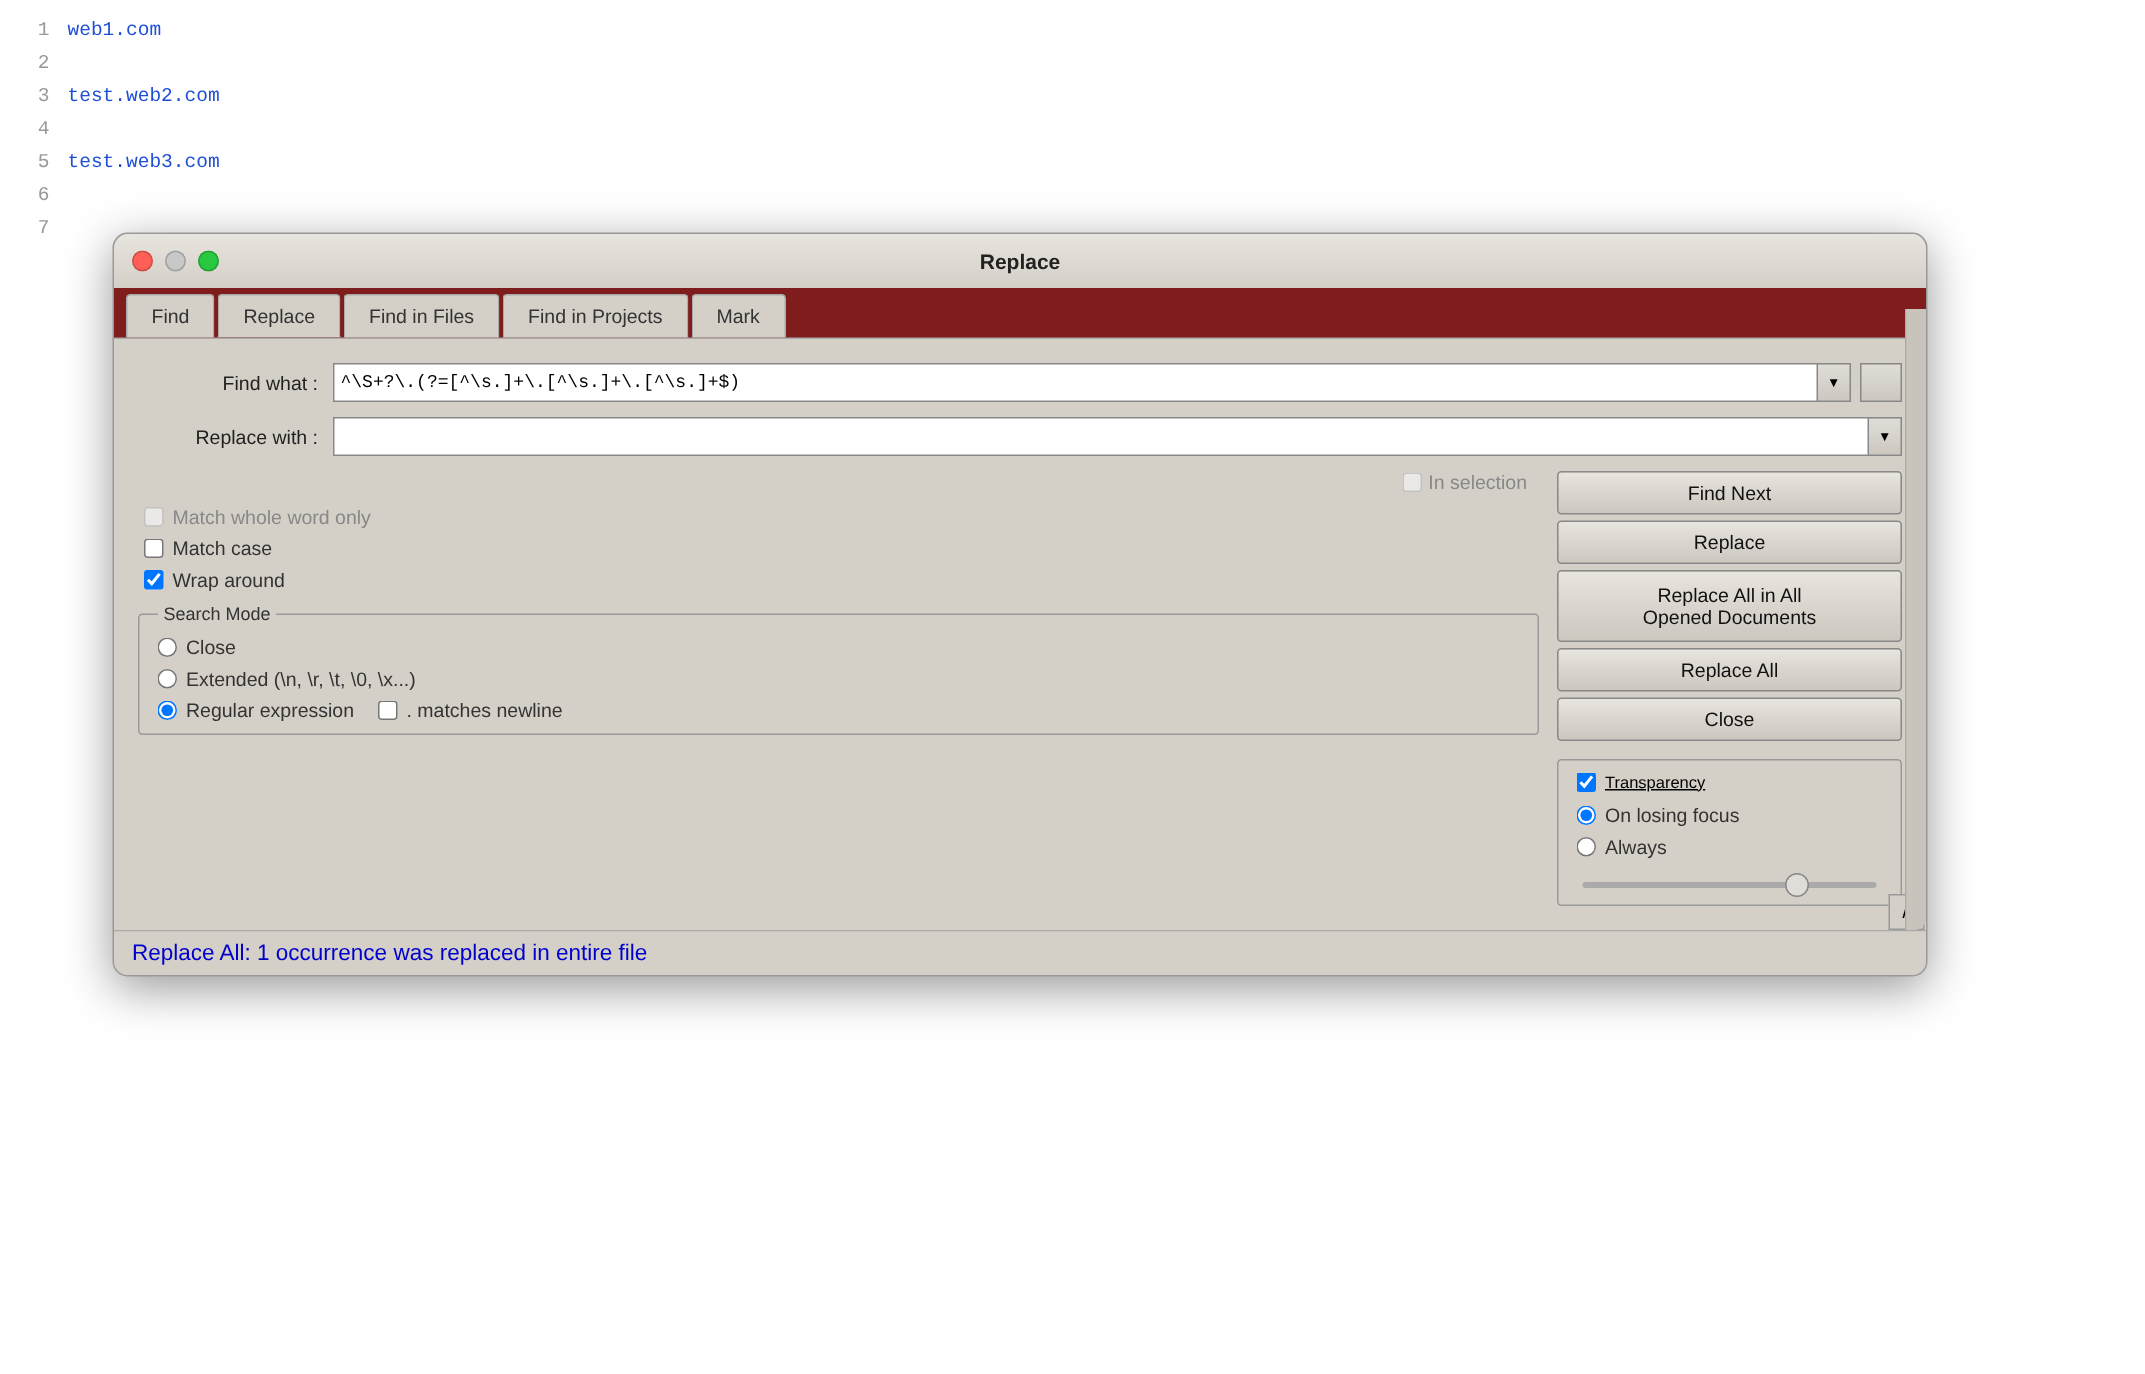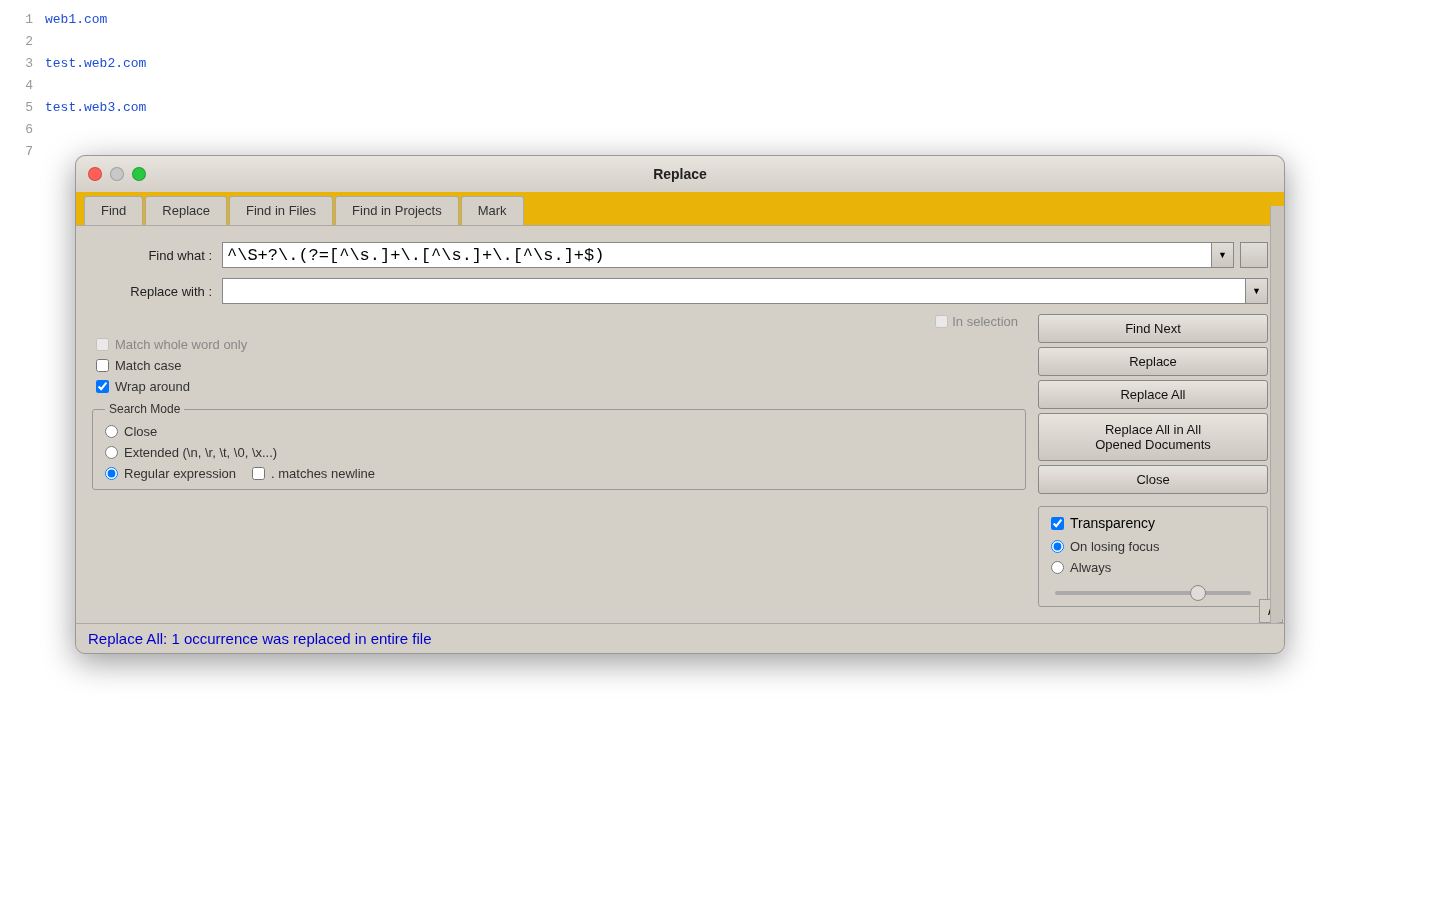--- a/index.html
+++ b/index.html
@@ -93,21 +93,21 @@
 
     .dialog-title {
       font-size: 14px;
       font-weight: bold;
       color: #222;
     }
 
     
     .tabs-bar {
       display: flex;
-      background: #eab308;
+      background: #7f1d1d;
       border-bottom: 1px solid #aaa;
       padding: 0 8px;
     }
 
     .tab {
       padding: 6px 16px;
       border: 1px solid #aaa;
       border-bottom: none;
       background: #d4d0c8;
       cursor: pointer;
@@ -153,21 +153,21 @@
       flex: 1;
     }
 
     .text-input {
       flex: 1;
       height: 26px;
       border: 1px solid #888;
       background: #fff;
       padding: 2px 4px;
       font-family: 'Courier New', monospace;
-      font-size: 17px;
+      font-size: 12px;
       outline: none;
     }
 
     .dropdown-btn {
       width: 22px;
       height: 26px;
       border: 1px solid #888;
       border-left: none;
       background: linear-gradient(180deg, #e0ddd8 0%, #ccc8c0 100%);
       cursor: pointer;
@@ -297,21 +297,22 @@
     }
 
     .transparency-header {
       display: flex;
       align-items: center;
       gap: 6px;
       margin-bottom: 8px;
     }
 
     .transparency-label {
-      font-size: 14px;
+      font-size: 11px;
+      text-decoration: underline;
     }
 
     .slider-wrap {
       padding: 0 4px;
       margin-top: 8px;
     }
 
     .slider {
       width: 100%;
       height: 4px;
@@ -460,23 +461,23 @@
             <label for="cb-dot-newline" class="radio-label">. matches newline</label>
           </div>
         </fieldset>
 
       </div>
 
       <div class="right-col">
 
         <button class="action-btn primary">Find Next</button>
         <button class="action-btn">Replace</button>
-        <button class="action-btn">Replace All</button>
         <button class="action-btn" style="white-space:pre-line; padding:8px 12px;">Replace All in All
 Opened Documents</button>
+        <button class="action-btn">Replace All</button>
         <button class="action-btn">Close</button>
 
         <div style="margin-top:8px;">
           <div class="transparency-box">
             <div class="transparency-header">
               <input type="checkbox" id="cb-transparency" checked="" style="">
               <label for="cb-transparency" class="transparency-label">Transparency</label>
             </div>
 
             <div class="radio-row">

